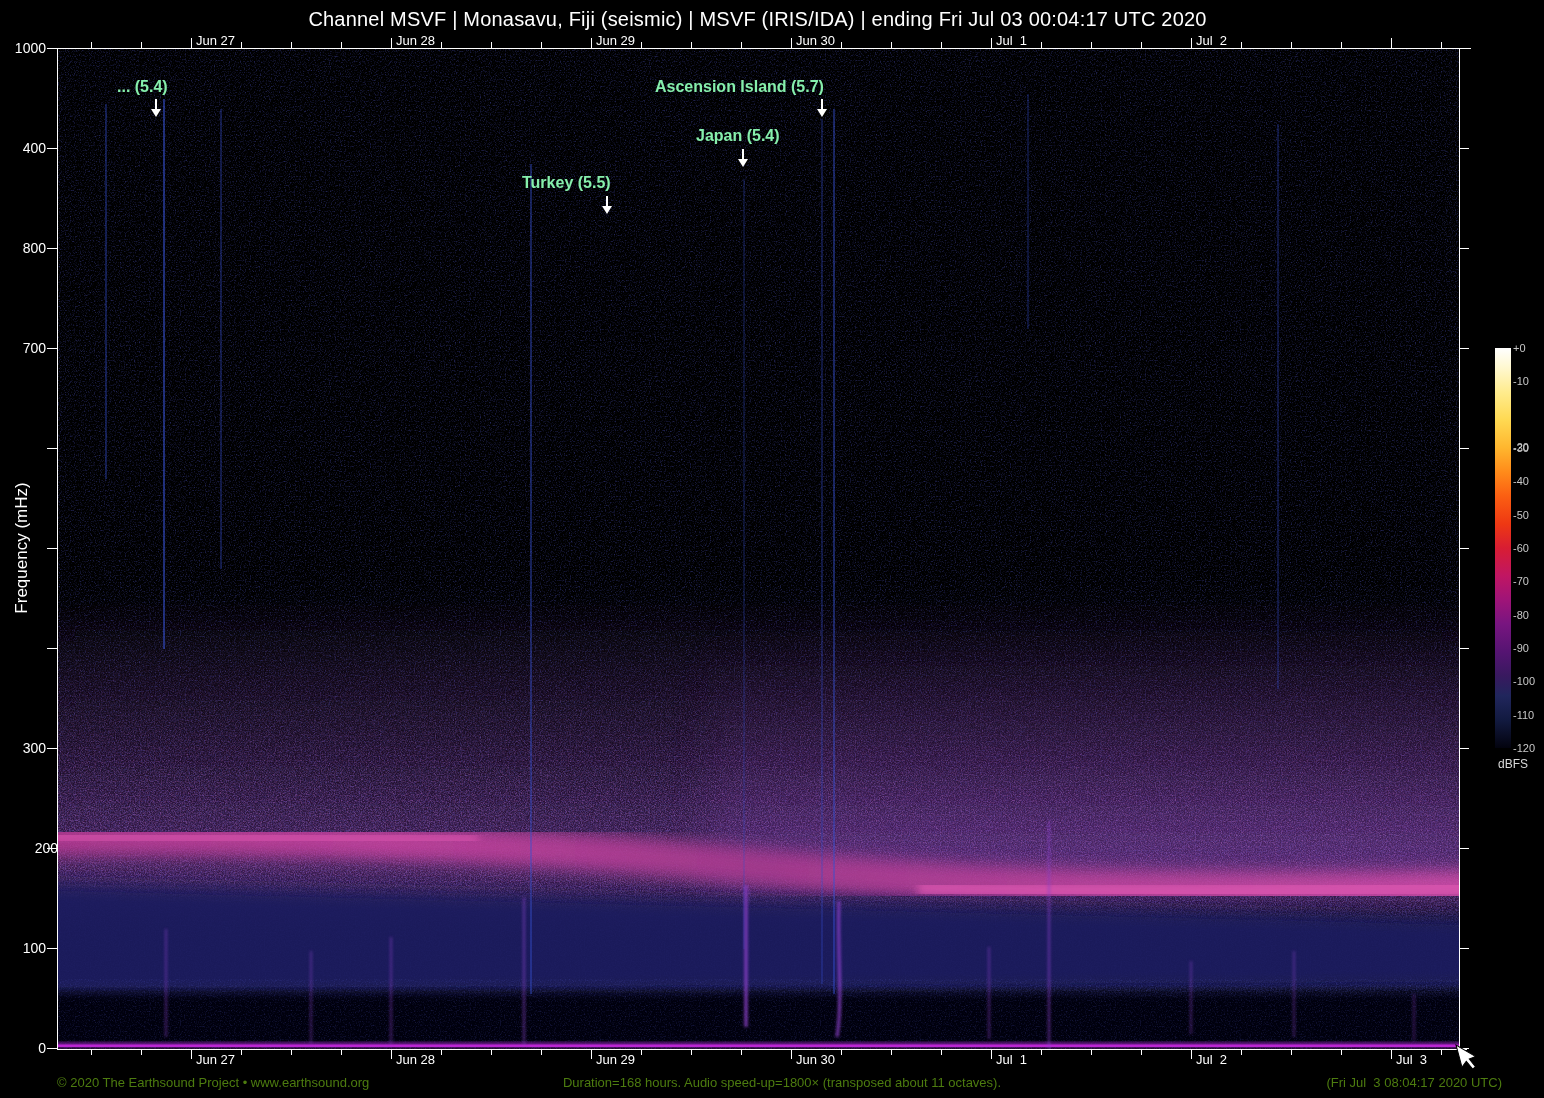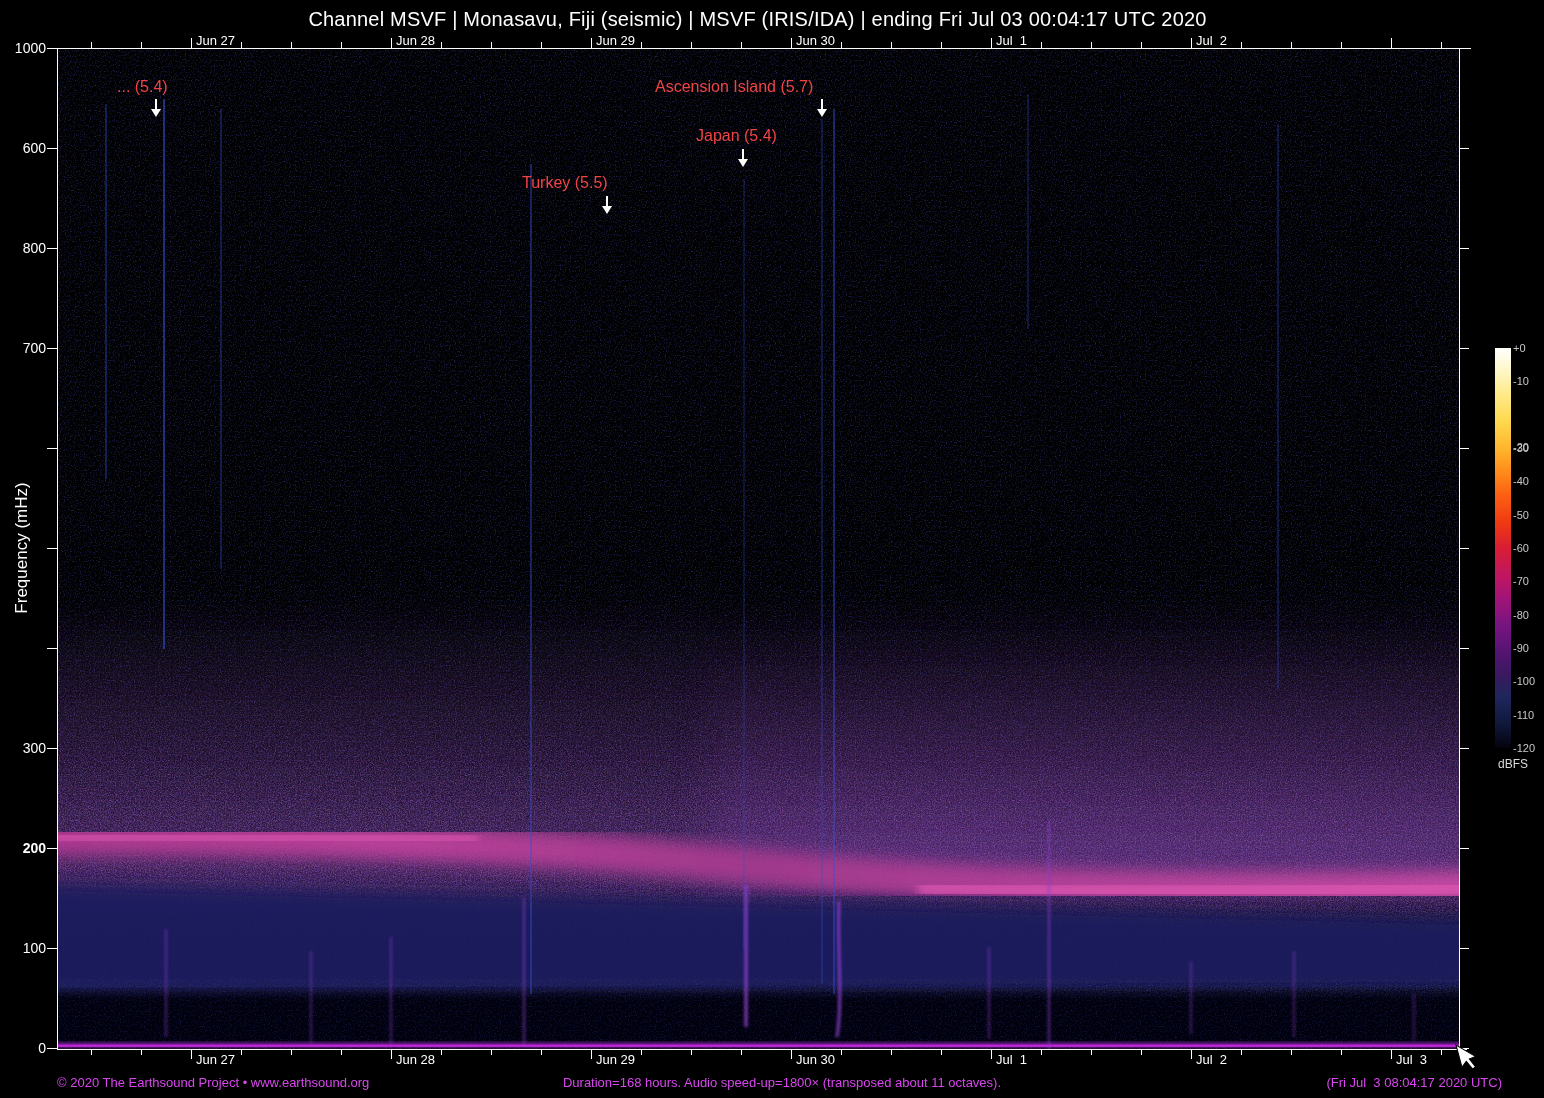--- a/index.html
+++ b/index.html
@@ -13,34 +13,34 @@
   .ext{position:absolute;background:#fff;height:1px;}
   #ext-top{left:1459px;top:48px;width:12px;}
   #ext-bottom{left:1459px;top:1049px;width:8px;}
   .tick{position:absolute;background:#fff;}
   .xtick{width:1px;}
   .ytick{height:1px;width:10px;}
   .xlabel{position:absolute;font-size:13px;color:#fff;white-space:pre;}
   .ylabel{position:absolute;width:46px;text-align:right;font-size:14px;color:#fff;}
   #y-axis-title{position:absolute;left:22px;top:548px;transform:translate(-50%,-50%) rotate(-90deg);
         font-size:17px;white-space:pre;color:#fff;}
-  .ann-label{position:absolute;font-size:16px;color:#ef4444;white-space:pre;z-index:5;}
+  .ann-label{position:absolute;font-size:16px;color:#86efac;white-space:pre;z-index:5;font-weight:bold;}
   .dn-arrow{position:absolute;width:10px;height:18px;z-index:5;}
   .dn-arrow::before{content:"";position:absolute;left:4px;top:0;width:2px;height:11px;background:#fff;}
   .dn-arrow::after{content:"";position:absolute;left:0;top:10px;width:0;height:0;
         border-left:5px solid transparent;border-right:5px solid transparent;border-top:8px solid #fff;}
   #colorbar{position:absolute;left:1495px;top:348px;width:16px;height:400px;
      background:linear-gradient(to bottom,
        #ffffff 0%, #fff8cf 5%, #ffec8e 11%, #ffd952 18%, #ffb62e 25%,
        #ff8b1a 31%, #fb5f12 37%, #ee3813 44%, #d81d33 50%, #c01663 57%,
        #9f1478 63%, #781580 69%, #551472 76%, #38195f 82%, #20265c 87%,
        #121a40 93%, #03030e 100%);}
   .cb-label{position:absolute;left:1513px;font-size:11px;color:#c8c8c8;white-space:pre;}
   #cb-unit{position:absolute;left:1498px;top:757px;font-size:12px;color:#d8d8d8;}
-  .footer{position:absolute;top:1075px;font-size:13px;color:#d946ef;white-space:pre;}
+  .footer{position:absolute;top:1075px;font-size:13px;color:#4d7c0f;white-space:pre;}
   #footer-left{left:57px;}
   #footer-center{left:432px;width:700px;text-align:center;}
   #footer-right{right:42px;}
   #cursor{position:absolute;left:1450px;top:1044px;width:26px;height:36px;z-index:9;}
 </style>
 </head>
 <body>
 
 <div id="title">Channel MSVF | Monasavu, Fiji (seismic) | MSVF (IRIS/IDA) | ending Fri Jul 03 00:04:17 UTC 2020</div>
 
@@ -167,39 +167,39 @@
 
 <div id="ext-top" class="ext"></div>
 <div id="ext-bottom" class="ext"></div>
 
 <div id="axes">
     <div class="tick ytick" style="left: 47px; top: 48px;"></div>
     <div class="tick ytick" style="left: 1459px; top: 48px;"></div>
     <div class="ylabel" style="left: 0px; top: 40px;">1000</div>
     <div class="tick ytick" style="left: 47px; top: 148px;"></div>
     <div class="tick ytick" style="left: 1459px; top: 148px;"></div>
-    <div class="ylabel" style="left: 0px; top: 140px;">600</div>
+    <div class="ylabel" style="left: 0px; top: 140px;">400</div>
     <div class="tick ytick" style="left: 47px; top: 248px;"></div>
     <div class="tick ytick" style="left: 1459px; top: 248px;"></div>
     <div class="ylabel" style="left: 0px; top: 240px;">800</div>
     <div class="tick ytick" style="left: 47px; top: 348px;"></div>
     <div class="tick ytick" style="left: 1459px; top: 348px;"></div>
     <div class="ylabel" style="left: 0px; top: 340px;">700</div>
     <div class="tick ytick" style="left: 47px; top: 448px;"></div>
     <div class="tick ytick" style="left: 1459px; top: 448px;"></div>
     <div class="tick ytick" style="left: 47px; top: 548px;"></div>
     <div class="tick ytick" style="left: 1459px; top: 548px;"></div>
     <div class="tick ytick" style="left: 47px; top: 648px;"></div>
     <div class="tick ytick" style="left: 1459px; top: 648px;"></div>
     <div class="tick ytick" style="left: 47px; top: 748px;"></div>
     <div class="tick ytick" style="left: 1459px; top: 748px;"></div>
     <div class="ylabel" style="left: 0px; top: 740px;">300</div>
     <div class="tick ytick" style="left: 47px; top: 848px;"></div>
     <div class="tick ytick" style="left: 1459px; top: 848px;"></div>
-    <div class="ylabel" style="left: 0px; top: 840px; font-weight: bold;">200</div>
+    <div class="ylabel" style="left: 12px; top: 840px;">200</div>
     <div class="tick ytick" style="left: 47px; top: 948px;"></div>
     <div class="tick ytick" style="left: 1459px; top: 948px;"></div>
     <div class="ylabel" style="left: 0px; top: 940px;">100</div>
     <div class="tick ytick" style="left: 47px; top: 1048px;"></div>
     <div class="tick ytick" style="left: 1459px; top: 1048px;"></div>
     <div class="ylabel" style="left: 0px; top: 1040px;">0</div>
     <div class="tick xtick" style="left: 91px; top: 42px; height: 6px;"></div>
     <div class="tick xtick" style="left: 91px; top: 1049px; height: 6px;"></div>
     <div class="tick xtick" style="left: 141px; top: 42px; height: 6px;"></div>
     <div class="tick xtick" style="left: 141px; top: 1049px; height: 6px;"></div>

